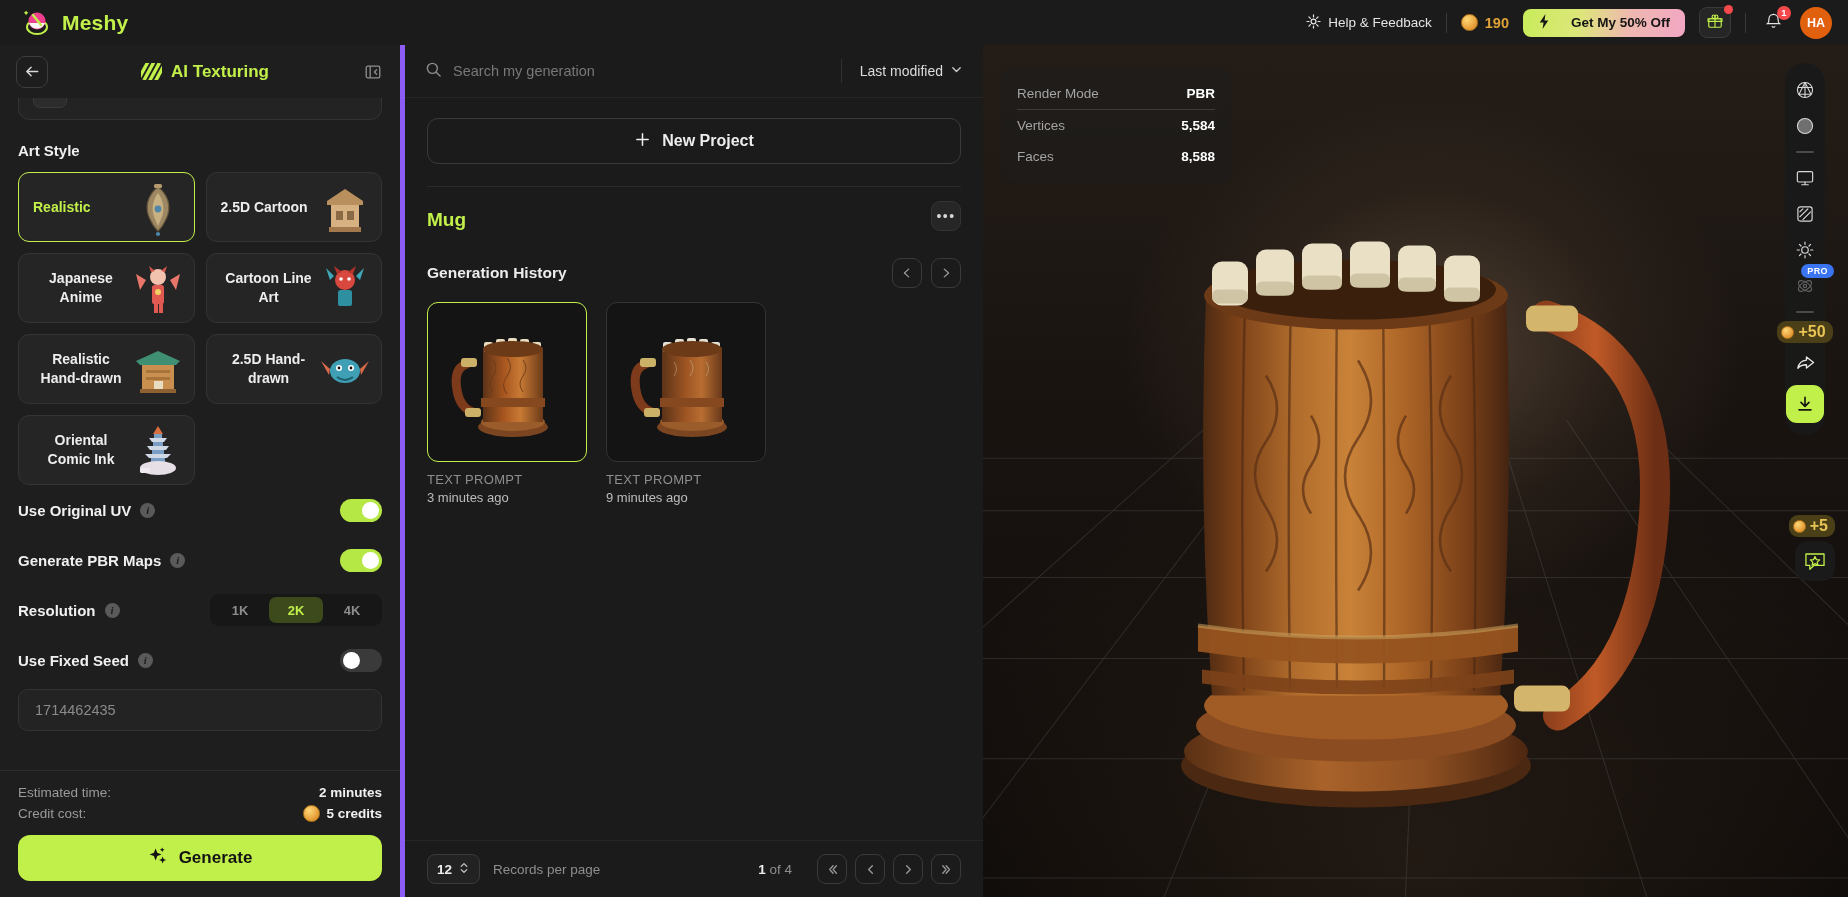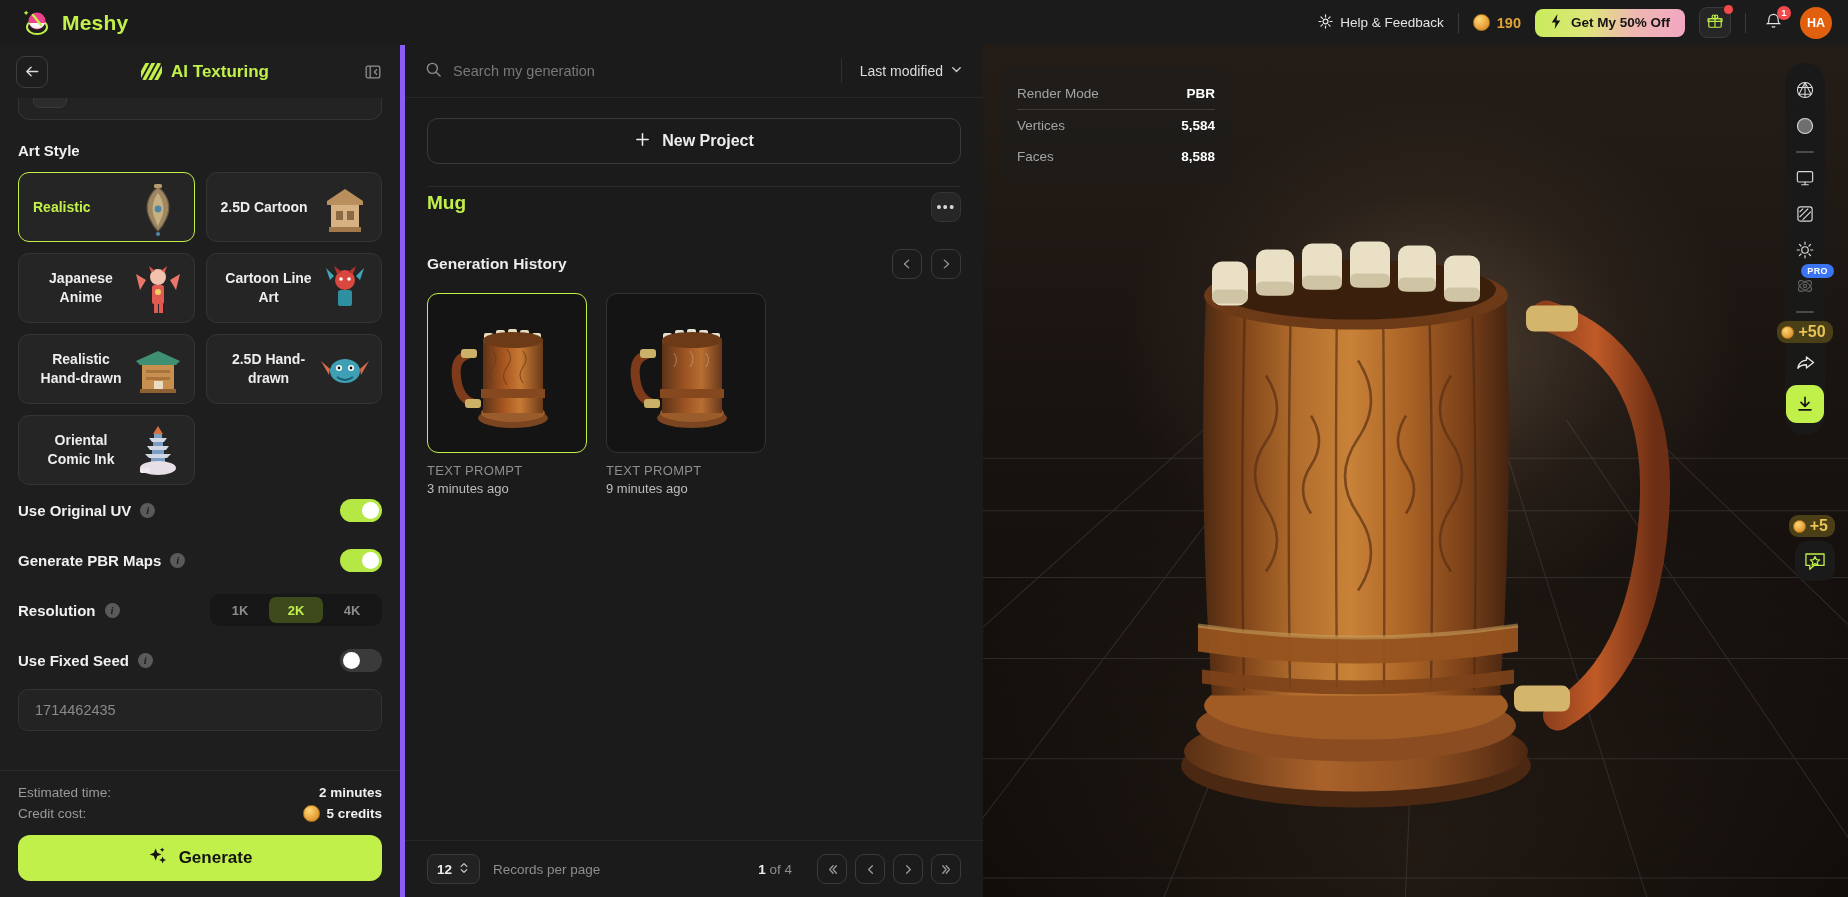--- a/index.html
+++ b/index.html
@@ -26,21 +26,21 @@
   .topbar-right { margin-left: auto; display: flex; align-items: center; gap: 14px; }
   .help-link { display: flex; align-items: center; gap: 7px; font-size: 13.5px; color: #e4e4e4; cursor: pointer; }
   .vdiv { width: 1px; height: 20px; background: #3a3a3a; }
   .credits { display: flex; align-items: center; gap: 7px; font-size: 14.5px; font-weight: 700; color: #e0a338; cursor: pointer; }
   .coin {
     width: 17px; height: 17px; border-radius: 50%;
     background: radial-gradient(circle at 35% 30%, #ffd777, #e8a23c 60%, #c97f20);
     border: 1px solid #b8791c; display:inline-block;
   }
   .promo-btn {
-    display: flex; align-items: center; gap: 8px;
+    display: flex; align-items: center; gap: 20px;
     height: 28px; padding: 0 15px; border-radius: 8px;
     background: linear-gradient(100deg, #c8ec5a 0%, #dde67a 35%, #eeb8b0 65%, #f2a6c4 100%);
     color: #141414; font-size: 13.5px; font-weight: 700; cursor: pointer; white-space: nowrap;
   }
   .gift-btn {
     position: relative; width: 32px; height: 31px; border-radius: 8px;
     background: #262626; border: 1px solid #3a3a3a;
     display: flex; align-items: center; justify-content: center; cursor: pointer;
   }
   .dot-red { position: absolute; top: -3px; right: -3px; width: 9px; height: 9px; border-radius: 50%; background: #f5494b; }
@@ -151,21 +151,21 @@
   .sort-wrap { display: flex; align-items: center; gap: 7px; padding: 0 20px 0 18px; border-left: 1px solid #303030; height: 24px; cursor: pointer; }
   .sort-txt { font-size: 14px; color: #dcdcdc; }
 
   .mid-body { flex: 1; overflow: hidden; padding: 20px 22px 0; }
   .new-proj {
     height: 46px; border-radius: 11px; border: 1px solid #3a3a3a;
     display: flex; align-items: center; justify-content: center; gap: 11px;
     font-size: 16px; font-weight: 600; color: #ededed; cursor: pointer;
   }
   .hr-soft { height: 1px; background: #2b2b2b; margin: 22px 0 0; }
-  .proj-row { display: flex; align-items: flex-start; margin-top: 5px; }
+  .proj-row { display: flex; align-items: flex-end; margin-top: 14px; }
   .proj-name { font-size: 19px; font-weight: 700; color: #c2f04a; }
   .more-btn {
     margin-left: auto; width: 30px; height: 30px; border-radius: 9px;
     background: #262626; border: 1px solid #343434;
     display: flex; align-items: center; justify-content: center;
     color: #d5d5d5; font-size: 14px; letter-spacing: 1.4px; cursor: pointer;
   }
   .hist-row { display: flex; align-items: center; margin-top: 27px; }
   .hist-title { font-size: 15.5px; font-weight: 700; color: #ededed; }
   .nav-grp { margin-left: auto; display: flex; gap: 9px; }

